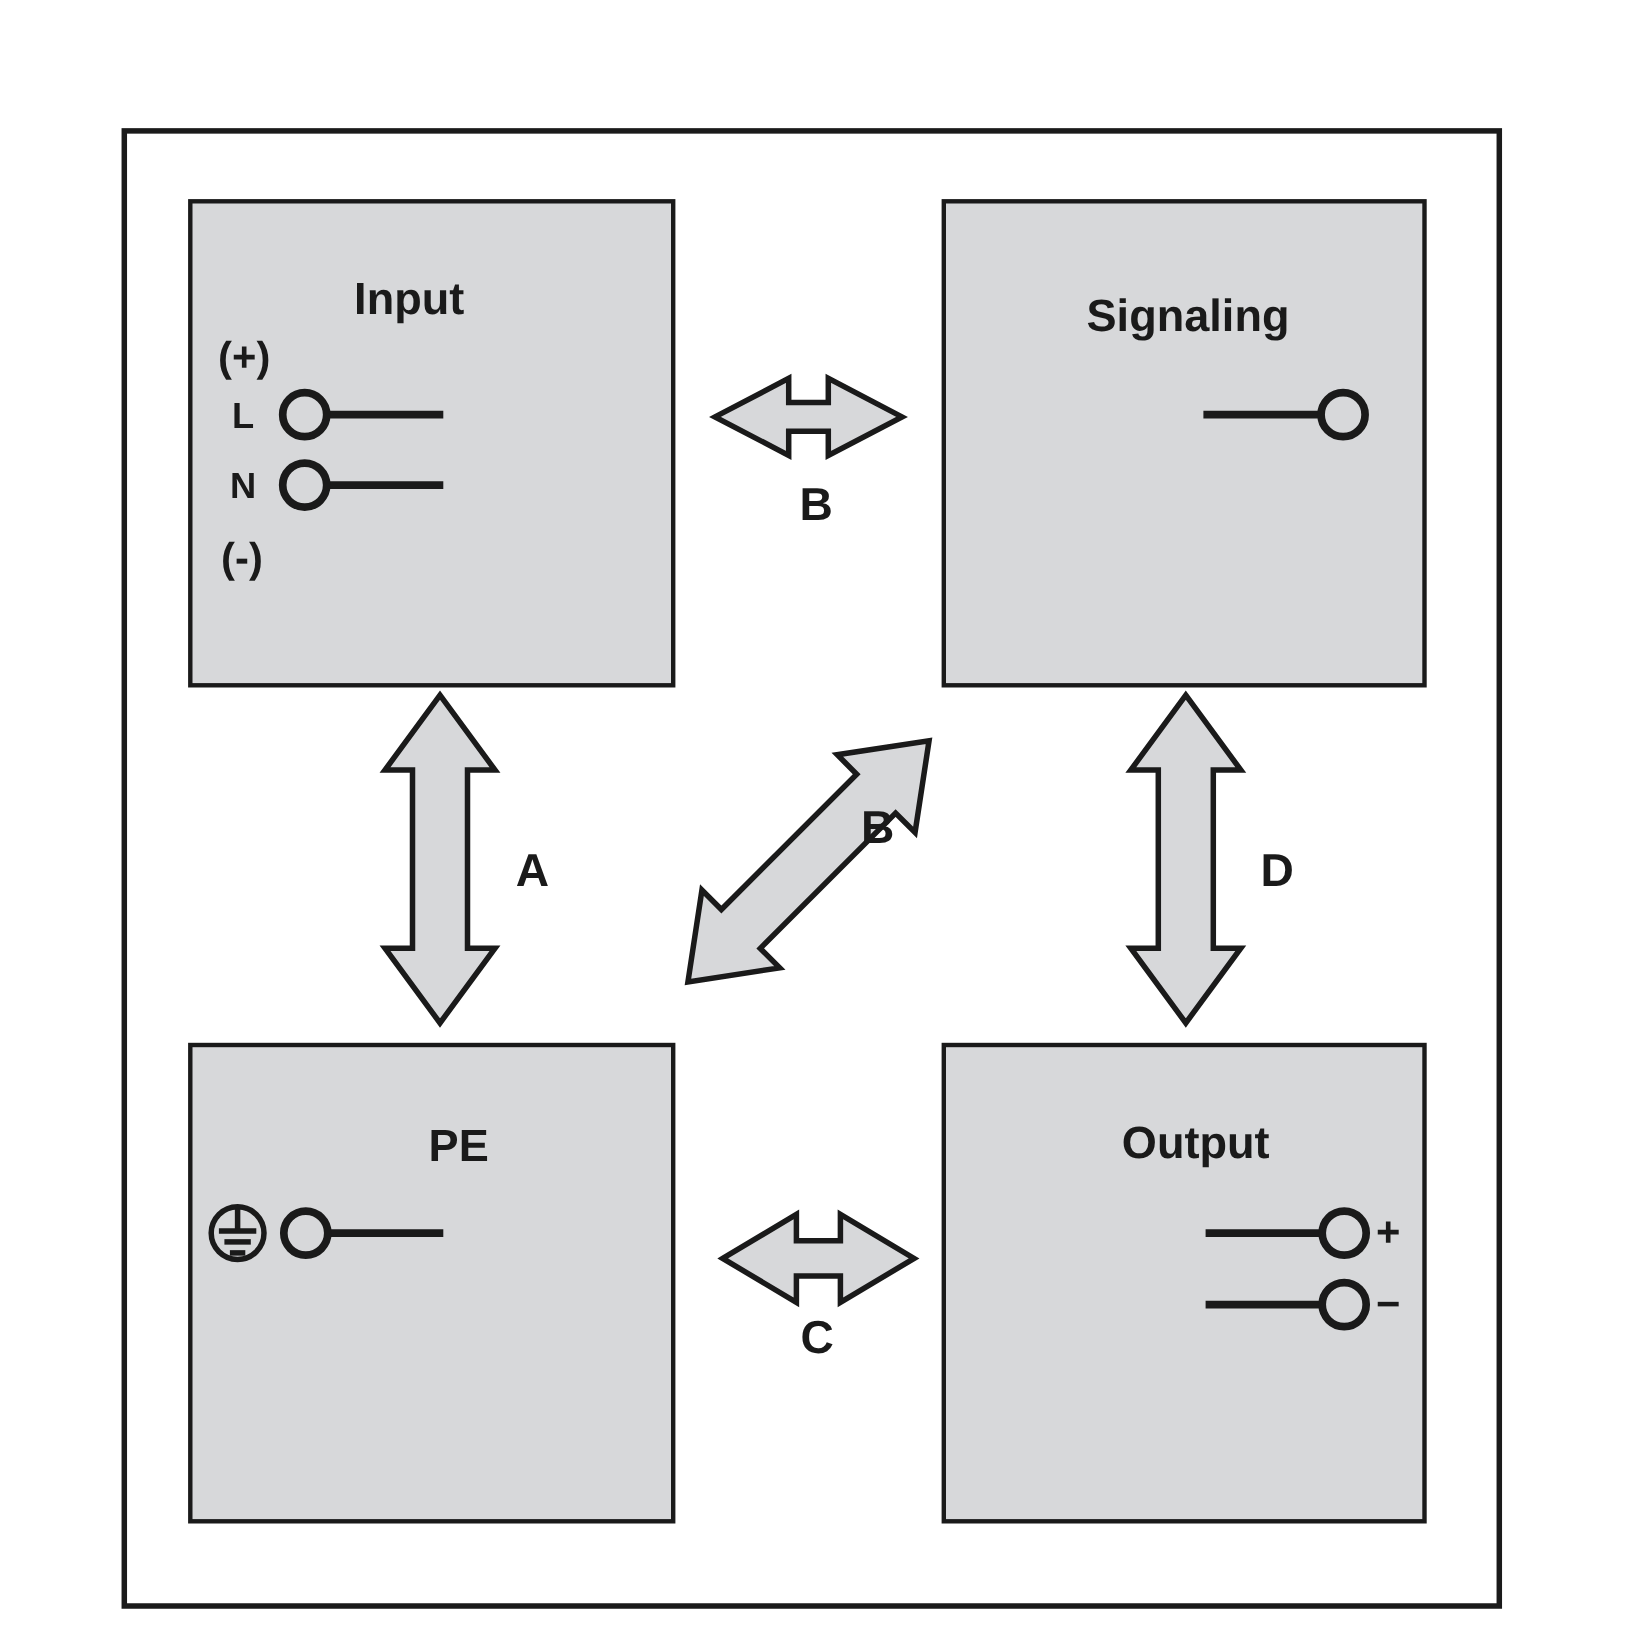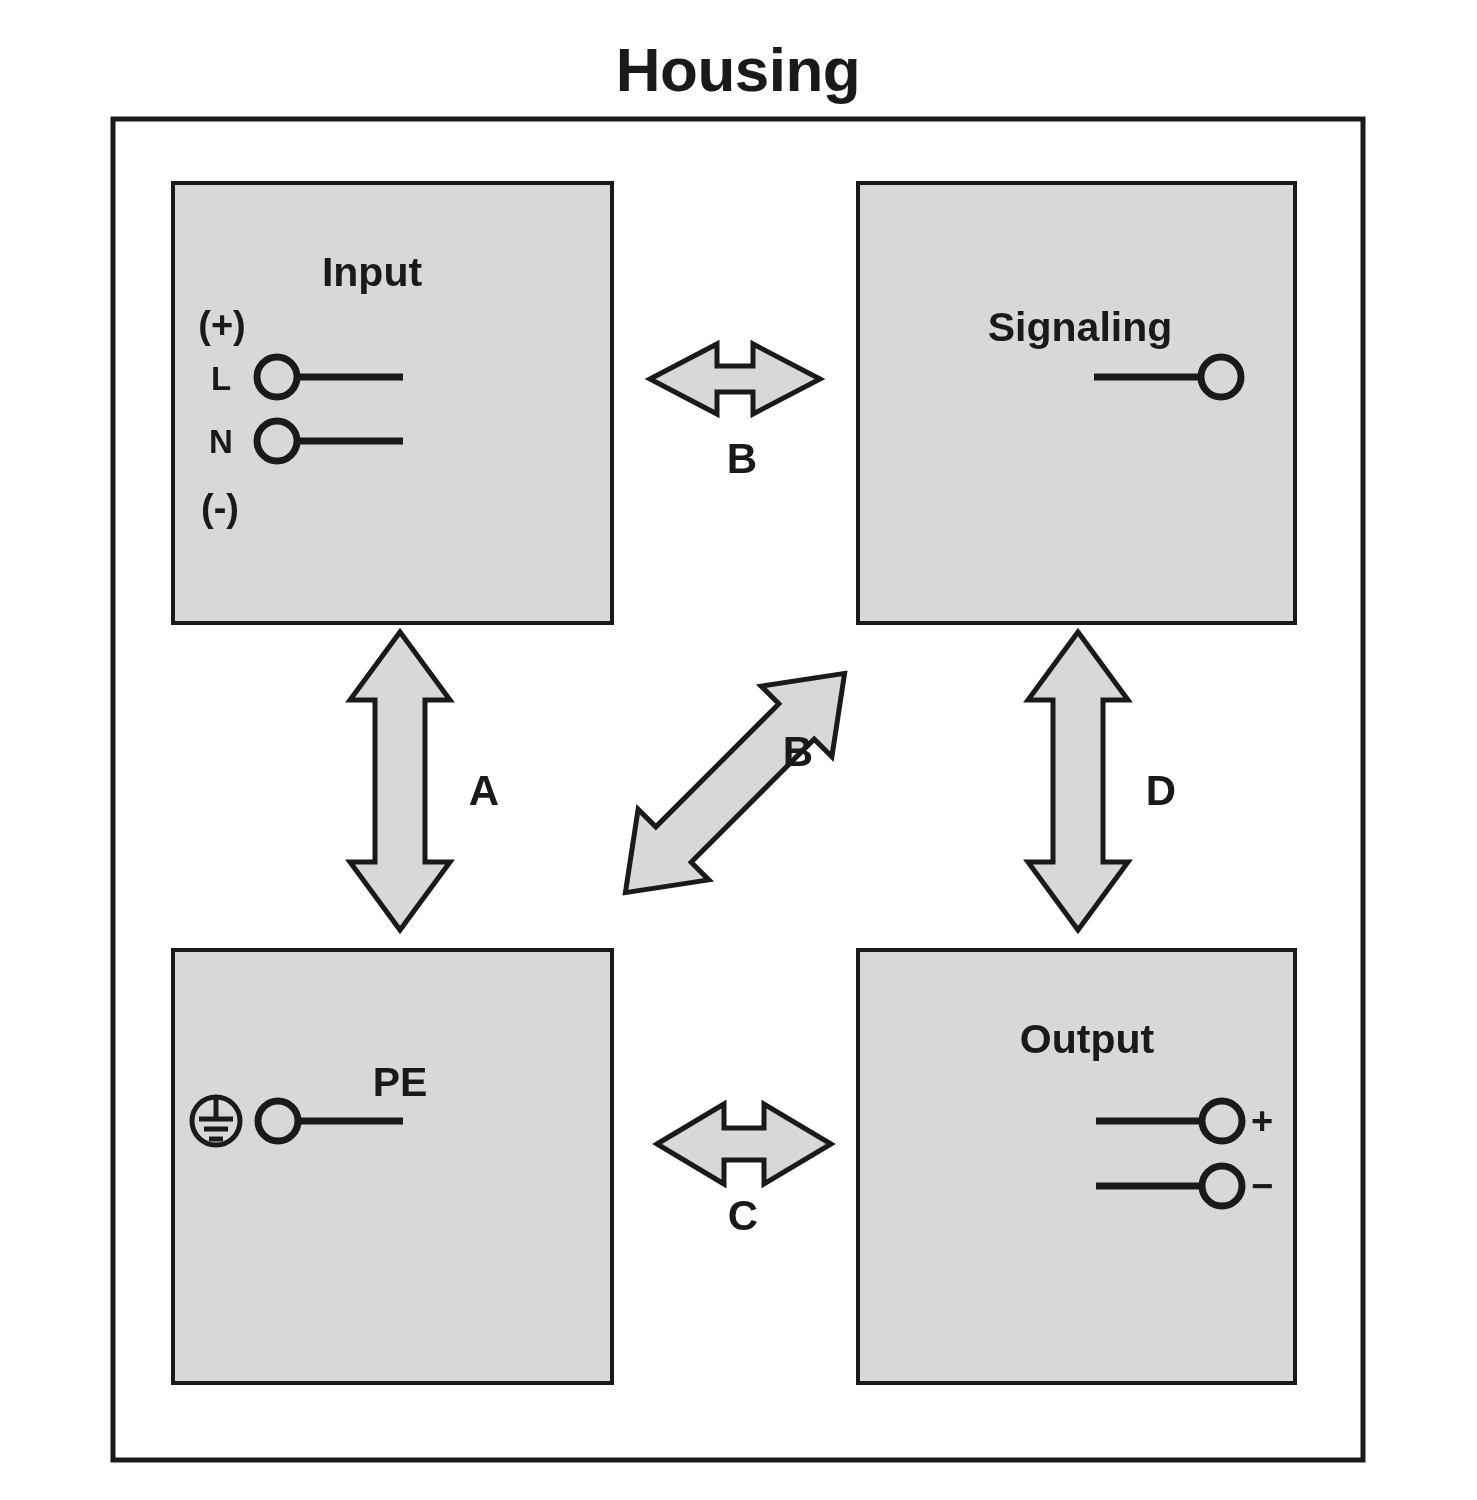--- a/index.html
+++ b/index.html
@@ -85,27 +85,26 @@
 
     <polygon fill="#d7d8da" stroke="#1a1a1a" stroke-width="5" stroke-linejoin="miter" points="650,379 717,344 717,366 753,366 753,344 820,379 753,414 753,392 717,392 717,414"></polygon>
 
     <polygon fill="#d7d8da" stroke="#1a1a1a" stroke-width="5" stroke-linejoin="miter" points="657,1144 724,1104 724,1128 764,1128 764,1104 831,1144 764,1184 764,1160 724,1160 724,1184"></polygon>
 
     <g>
       <polygon fill="#d7d8da" stroke="#1a1a1a" stroke-width="5" stroke-linejoin="miter" transform="rotate(45 735 783)" points="735,628 785,696 760,696 760,870 785,870 735,938 685,870 710,870 710,696 685,696"></polygon>
     </g>
   </svg>
 
-  <div class="lbl c title" style="left:738px; top:70px;">Housing</div>
 
   <div class="lbl c blocktitle" style="left:372px; top:272px;">Input</div>
 
-  <div class="lbl c blocktitle" style="left:1080px; top:287px;margin-top:40px;">Signaling</div>
+  <div class="lbl c blocktitle" style="left:1080px; top:287px;">Signaling</div>
 
-  <div class="lbl c blocktitle" style="left:400px; top:1042px;margin-top:40px;">PE</div>
+  <div class="lbl c blocktitle" style="left:417px; top:1042px;">PE</div>
 
   <div class="lbl c blocktitle" style="left:1087px; top:1039px;">Output</div>
 
   <div class="lbl c polarity" style="left:222px; top:325px;">(+)</div>
 
   <div class="lbl c termtxt" style="left:221px; top:378px;">L</div>
 
   <div class="lbl c termtxt" style="left:221px; top:441px;">N</div>
 
   <div class="lbl c polarity" style="left:220px; top:508px;">(-)</div>

